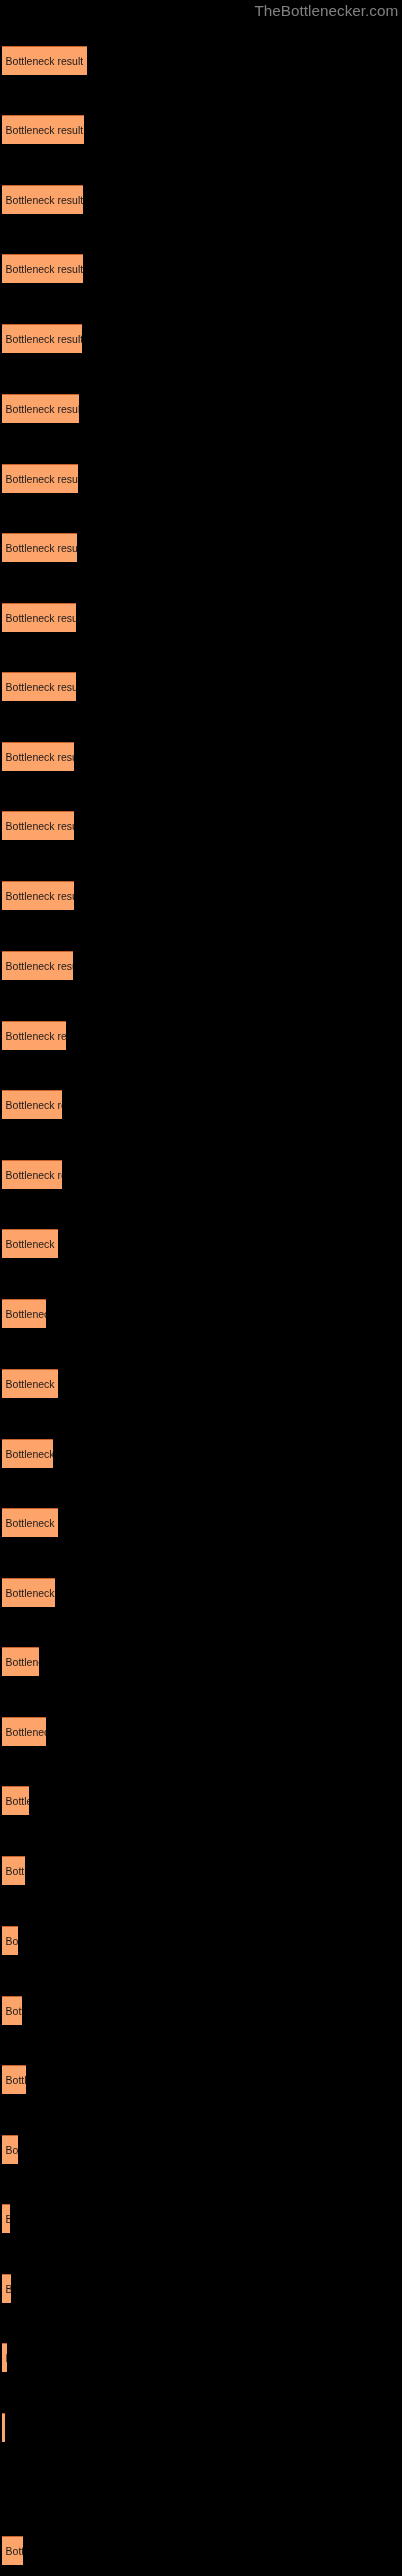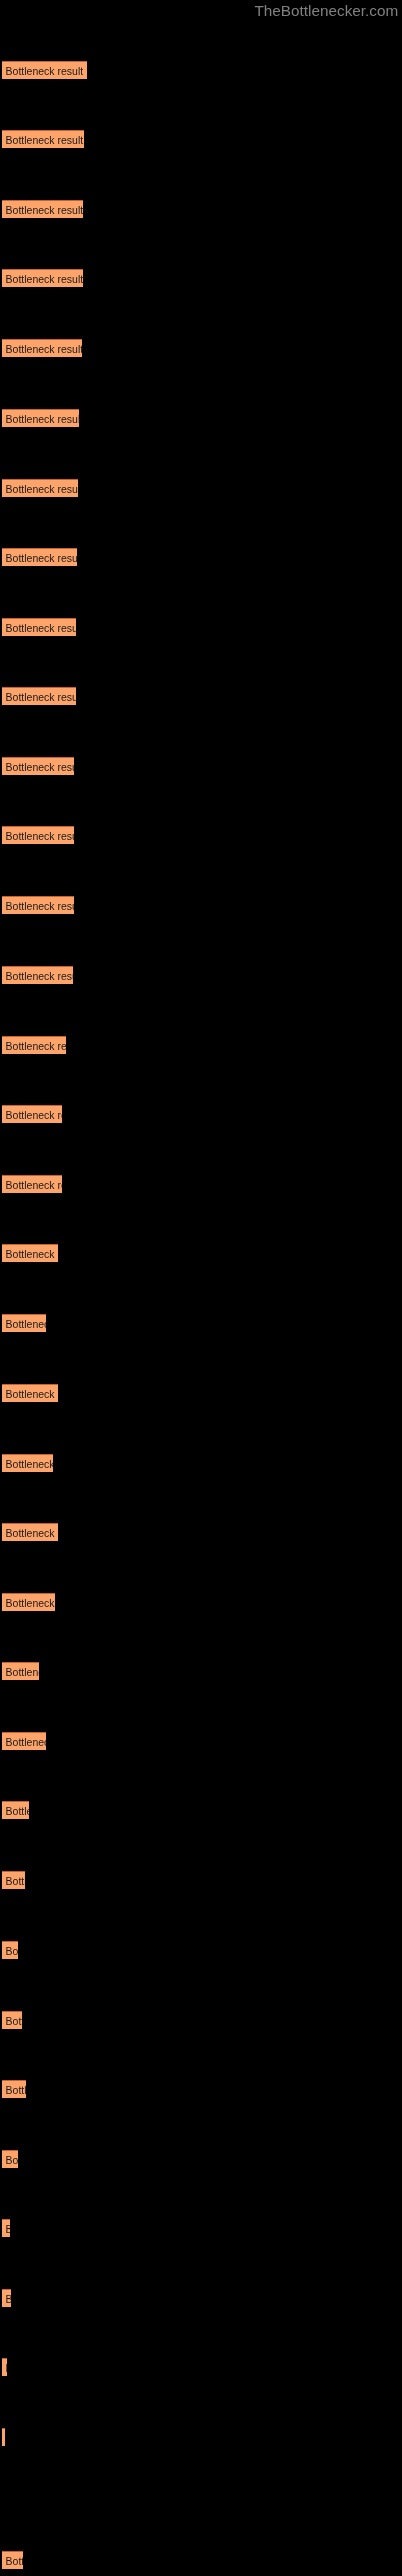--- a/index.html
+++ b/index.html
@@ -36,22 +36,22 @@
   }
   .bar-row {
     position: absolute;
     left: 0;
     width: 403px;
     height: 29px;
   }
   .bar {
     position: absolute;
     left: 2.4px;
-    top: 15px;
-    height: 18px;
+    top: 0;
+    height: 29px;
     background: #fda46a;
     border-top: 1.6px solid #c8622a;
     box-sizing: border-box;
     overflow: hidden;
     white-space: nowrap;
   }
   .bar-label {
     position: absolute;
     left: 3.2px;
     top: 50%;

